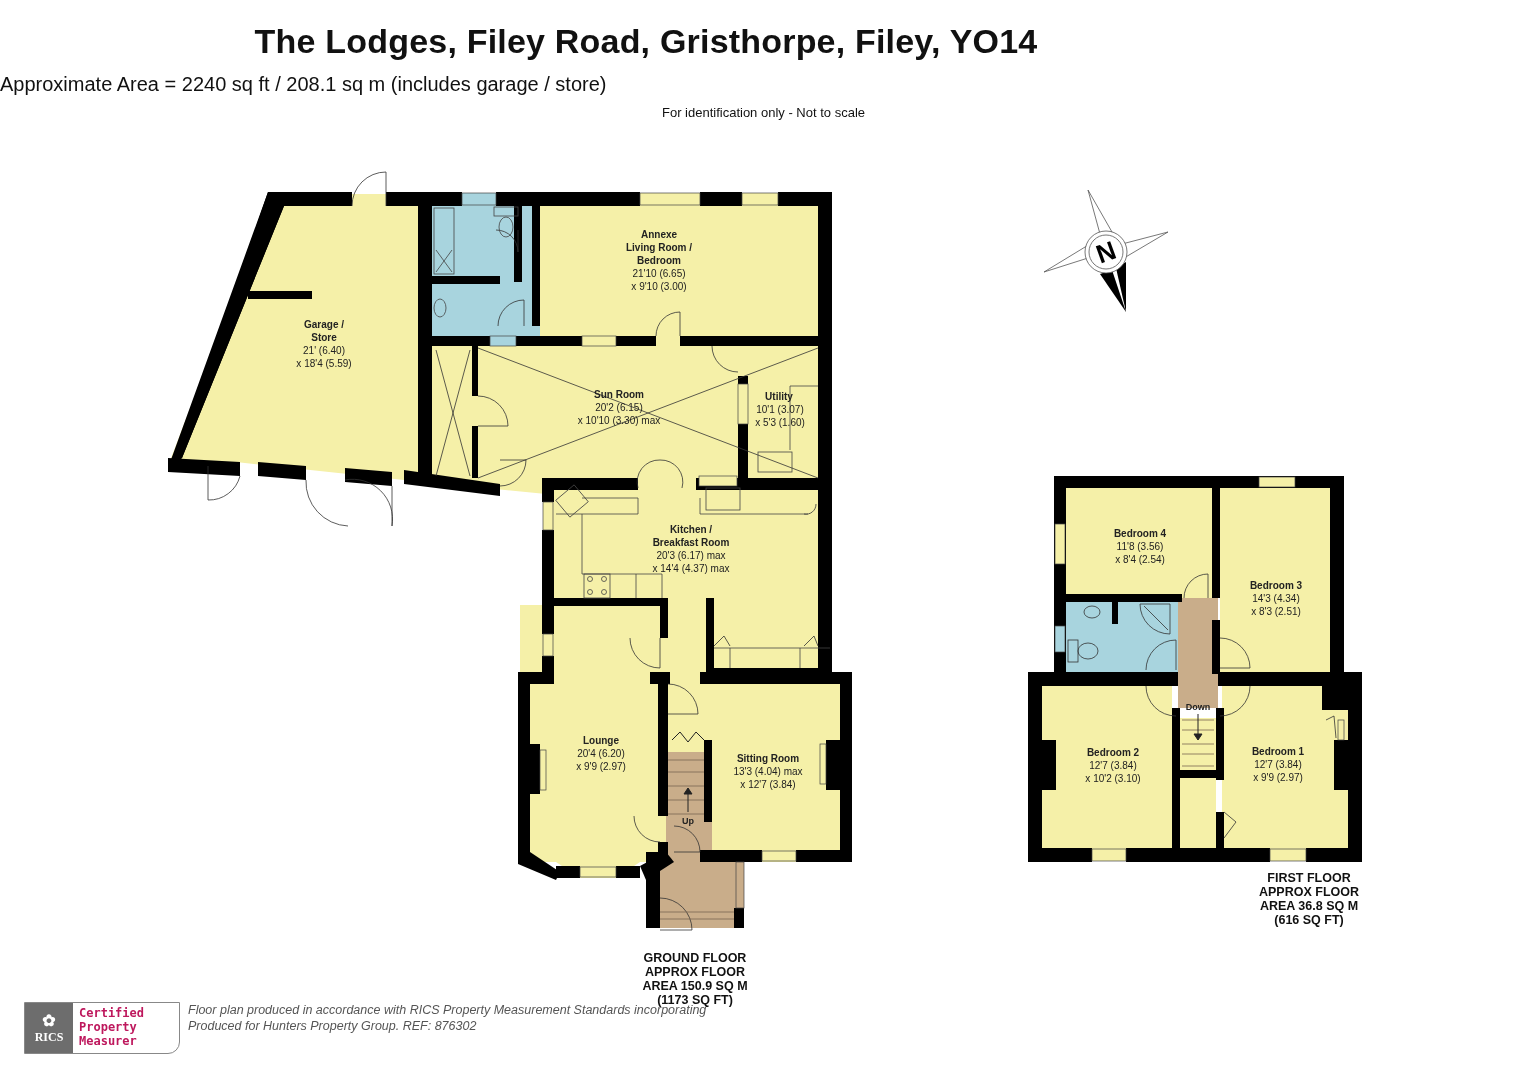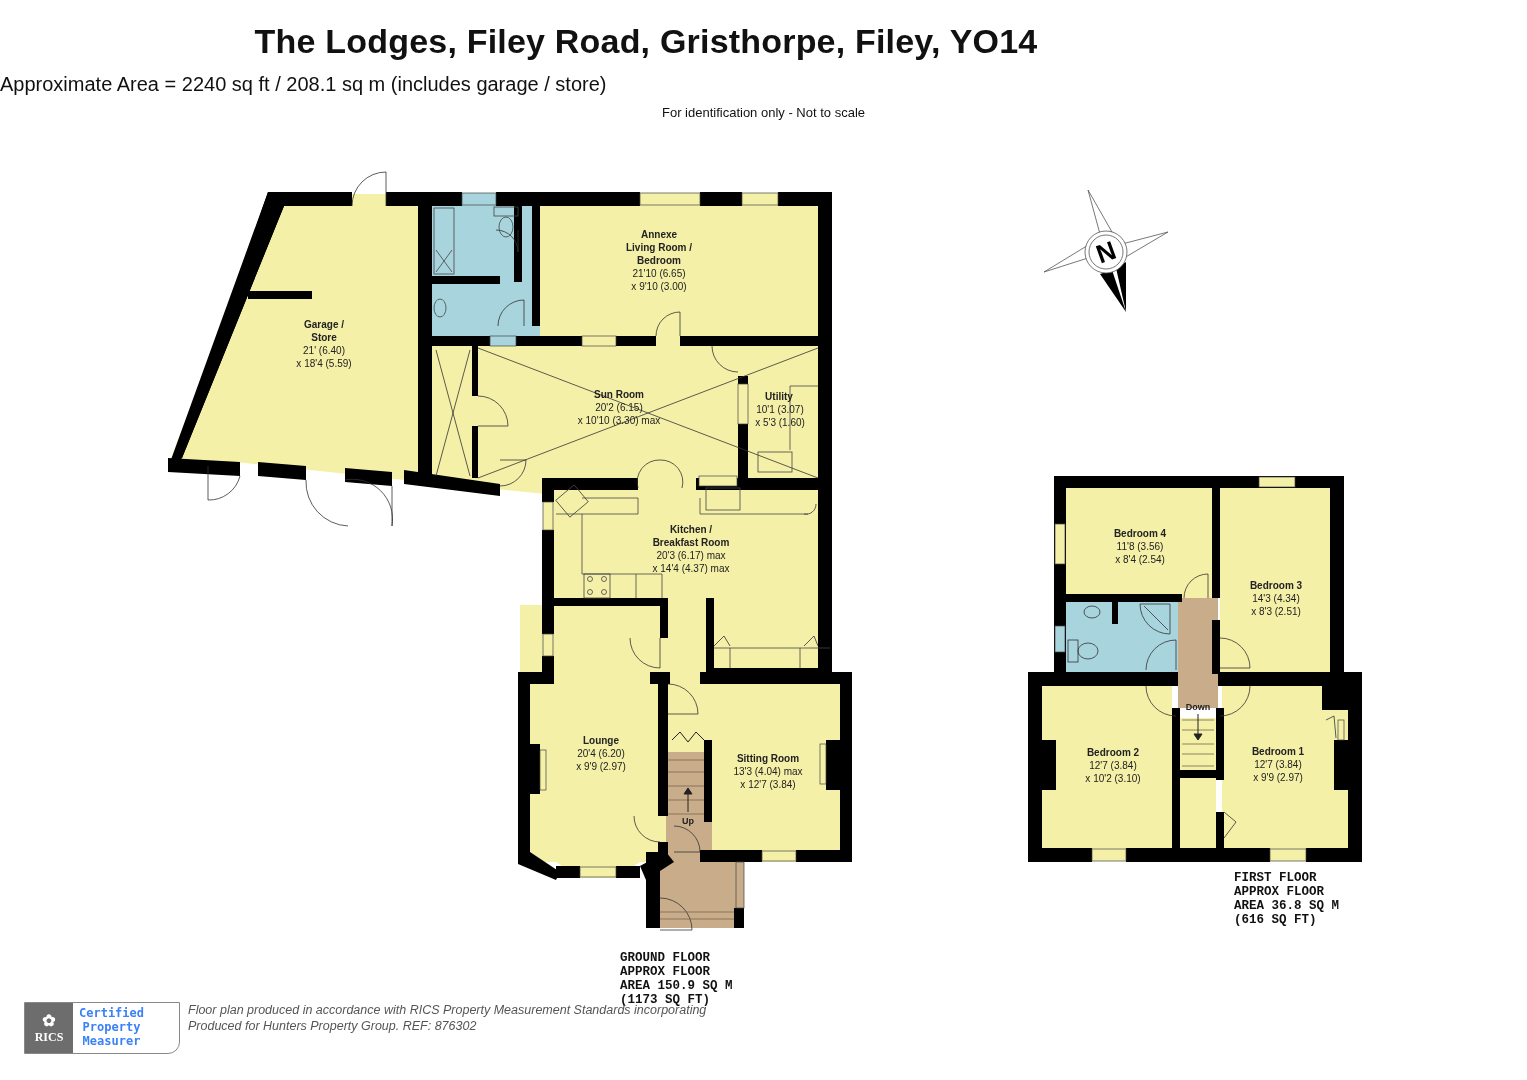--- a/index.html
+++ b/index.html
@@ -3,25 +3,25 @@
 <meta charset="utf-8">
 <style>
   html, body { margin: 0; padding: 0; background: #ffffff; }
   body { width: 1527px; height: 1080px; position: relative; overflow: hidden; font-family: "Liberation Sans", sans-serif; color: #111; }
   .title { position: absolute; left: 0; width: 1292px; top: 22px; text-align: center; font-size: 34px; font-weight: bold; letter-spacing: 0.2px; }
   .subtitle { position: absolute; left: 0; width: 1527px; top: 73px; font-size: 20px; }
   .note { position: absolute; left: 0; width: 1527px; top: 105px; text-align: center; font-size: 13px; }
   svg.plan { position: absolute; left: 0; top: 0; }
   .rl { font-family: "Liberation Sans", sans-serif; font-size: 10px; fill: #222; text-anchor: middle; }
   .rn { font-weight: bold; }
-  .floor-label { position: absolute; text-align: left; font-weight: bold; font-size: 12.5px; line-height: 14px; color: #111; font-family: Liberation Mono, monospace; }
+  .floor-label { position: absolute; text-align: center; font-weight: bold; font-size: 12.5px; line-height: 14px; color: #111; }
   .footer-logo { position: absolute; left: 24px; top: 1002px; width: 154px; height: 50px; border: 1px solid #888; border-radius: 0 0 12px 0; display: flex; background: #fff; }
   .rics-box { width: 48px; height: 50px; background: #6d6d6d; color: #fff; display: flex; flex-direction: column; align-items: center; justify-content: center; font-weight: bold; font-size: 12px; font-family: "Liberation Serif", serif; }
   .rics-glyph { font-size: 16px; line-height: 18px; }
-  .cert-text { padding: 3px 6px; font-family: "DejaVu Sans Mono", monospace; font-weight: bold; font-size: 12px; line-height: 14px; color: #3b82f6; text-align: center; }
+  .cert-text { padding: 3px 6px; font-family: "DejaVu Sans Mono", monospace; font-weight: bold; font-size: 12px; line-height: 14px; color: #be185d; }
   .footer-text { position: absolute; left: 188px; top: 1002px; font-size: 12.5px; line-height: 16px; color: #555; font-style: italic; }
 </style>
 </head>
 <body>
 
 <div class="title">The Lodges, Filey Road, Gristhorpe, Filey, YO14</div>
 <div class="subtitle">Approximate Area = 2240 sq ft / 208.1 sq m (includes garage / store)</div>
 <div class="note">For identification only - Not to scale</div>
 
 <svg class="plan" width="1527" height="1080" viewBox="0 0 1527 1080" xmlns="http://www.w3.org/2000/svg">

